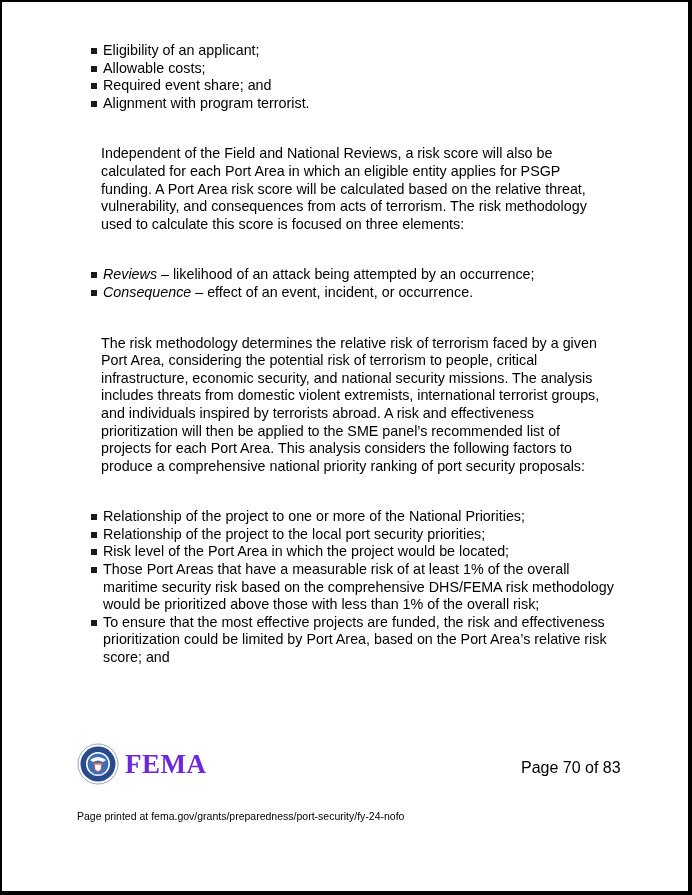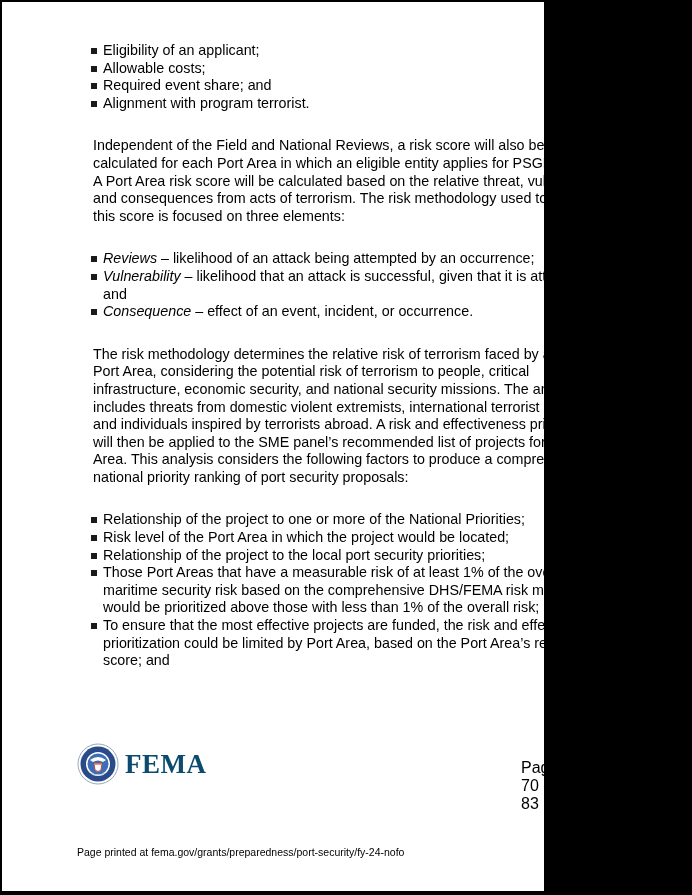--- a/index.html
+++ b/index.html
@@ -1,66 +1,65 @@
 <!DOCTYPE html>
 <html><head>
   <meta charset="utf-8">
   <style>
     html, body { margin: 0; padding: 0; background: #000; }
     body { width: 692px; height: 895px; position: relative; overflow: hidden; }
     .page {
-      position: absolute; left: 2px; top: 2px; width: 542px; height: 889px;
+      position: absolute; left: 2px; top: 2px; width: 686px; height: 889px;
       background: #ffffff; color: #000;
       font-family: "Liberation Sans", sans-serif;
     }
     .content { position: absolute; left: 83px; top: 40px; width: 535px; font-size: 14.3px; line-height: 17.6px; }
     ul.bul { list-style: none; margin: 0; padding: 0; }
     ul.bul li { position: relative; padding-left: 18px; }
     ul.bul li .sq {
       position: absolute; left: 6px; top: 6px; width: 6px; height: 6px; background: #1a1a1a;
     }
-    p { margin: 8px; }
+    p { margin: 16px; }
     .gap1 { height: 17px; }
     .gap2 { height: 17px; }
     em { font-style: italic; }
     .footer-logo { position: absolute; left: 75px; top: 741px; display: flex; align-items: center; }
     .seal { width: 42px; height: 42px; }
     .fema-word {
-      font-family: "Liberation Serif", serif; font-weight: bold; color: #0c4a6e;
+      font-family: "Liberation Serif", serif; font-weight: bold; color: #6d28d9;
       font-size: 27px; margin-left: 6px; letter-spacing: 0.5px;
     }
     .page-num { position: absolute; left: 519px; top: 757px; font-size: 16px; }
-    .printed { position: absolute; left: 75px; top: 808px; font-size: 10.5px; margin-top: 36px; }
+    .printed { position: absolute; left: 75px; top: 808px; font-size: 10.5px; }
   </style>
 </head>
 <body>
 
 <div class="page">
   <div class="content">
     <ul class="bul">
       <li><span class="sq"></span><span>Eligibility of an applicant;</span></li>
       <li><span class="sq"></span><span>Allowable costs;</span></li>
       <li><span class="sq"></span><span>Required event share; and</span></li>
       <li><span class="sq"></span><span>Alignment with program terrorist.</span></li>
     </ul>
     <div class="gap1"></div>
     <p>Independent of the Field and National Reviews, a risk score will also be calculated for each Port Area in which an eligible entity applies for PSGP funding. A Port Area risk score will be calculated based on the relative threat, vulnerability, and consequences from acts of terrorism. The risk methodology used to calculate this score is focused on three elements:</p>
     <div class="gap1"></div>
     <ul class="bul">
       <li><span class="sq"></span><em>Reviews</em><span> – likelihood of an attack being attempted by an occurrence;</span></li>
-      <li><span class="sq"></span><em>Vulnerability</em><span> – likelihood that an attack is successful, given that it is attempted; and</span></li>
       <li><span class="sq"></span><em>Consequence</em><span> – effect of an event, incident, or occurrence.</span></li>
     </ul>
     <div class="gap2"></div>
     <p>The risk methodology determines the relative risk of terrorism faced by a given Port Area, considering the potential risk of terrorism to people, critical infrastructure, economic security, and national security missions. The analysis includes threats from domestic violent extremists, international terrorist groups, and individuals inspired by terrorists abroad. A risk and effectiveness prioritization will then be applied to the SME panel’s recommended list of projects for each Port Area. This analysis considers the following factors to produce a comprehensive national priority ranking of port security proposals:</p>
     <div class="gap2"></div>
     <ul class="bul">
       <li><span class="sq"></span><span>Relationship of the project to one or more of the National Priorities;</span></li>
+      <li><span class="sq"></span><span>Relationship of the project to the local port security priorities;</span></li>
       <li><span class="sq"></span><span>Risk level of the Port Area in which the project would be located;</span></li>
-      <li><span class="sq"></span><span>Relationship of the project to the local port security priorities;</span></li>
       <li><span class="sq"></span><span>Those Port Areas that have a measurable risk of at least 1% of the overall maritime security risk based on the comprehensive DHS/FEMA risk methodology would be prioritized above those with less than 1% of the overall risk;</span></li>
       <li><span class="sq"></span><span>To ensure that the most effective projects are funded, the risk and effectiveness prioritization could be limited by Port Area, based on the Port Area’s relative risk score; and</span></li>
     </ul>
   </div>
 
   <div class="footer-logo">
     <svg class="seal" viewBox="0 0 42 42">
       <circle cx="21" cy="21" r="20" fill="#ffffff" stroke="#9aa7c0" stroke-width="1"></circle>
       <circle cx="21" cy="21" r="17.5" fill="#2a4a8a"></circle>
       <circle cx="21" cy="21" r="12" fill="#ffffff"></circle>

